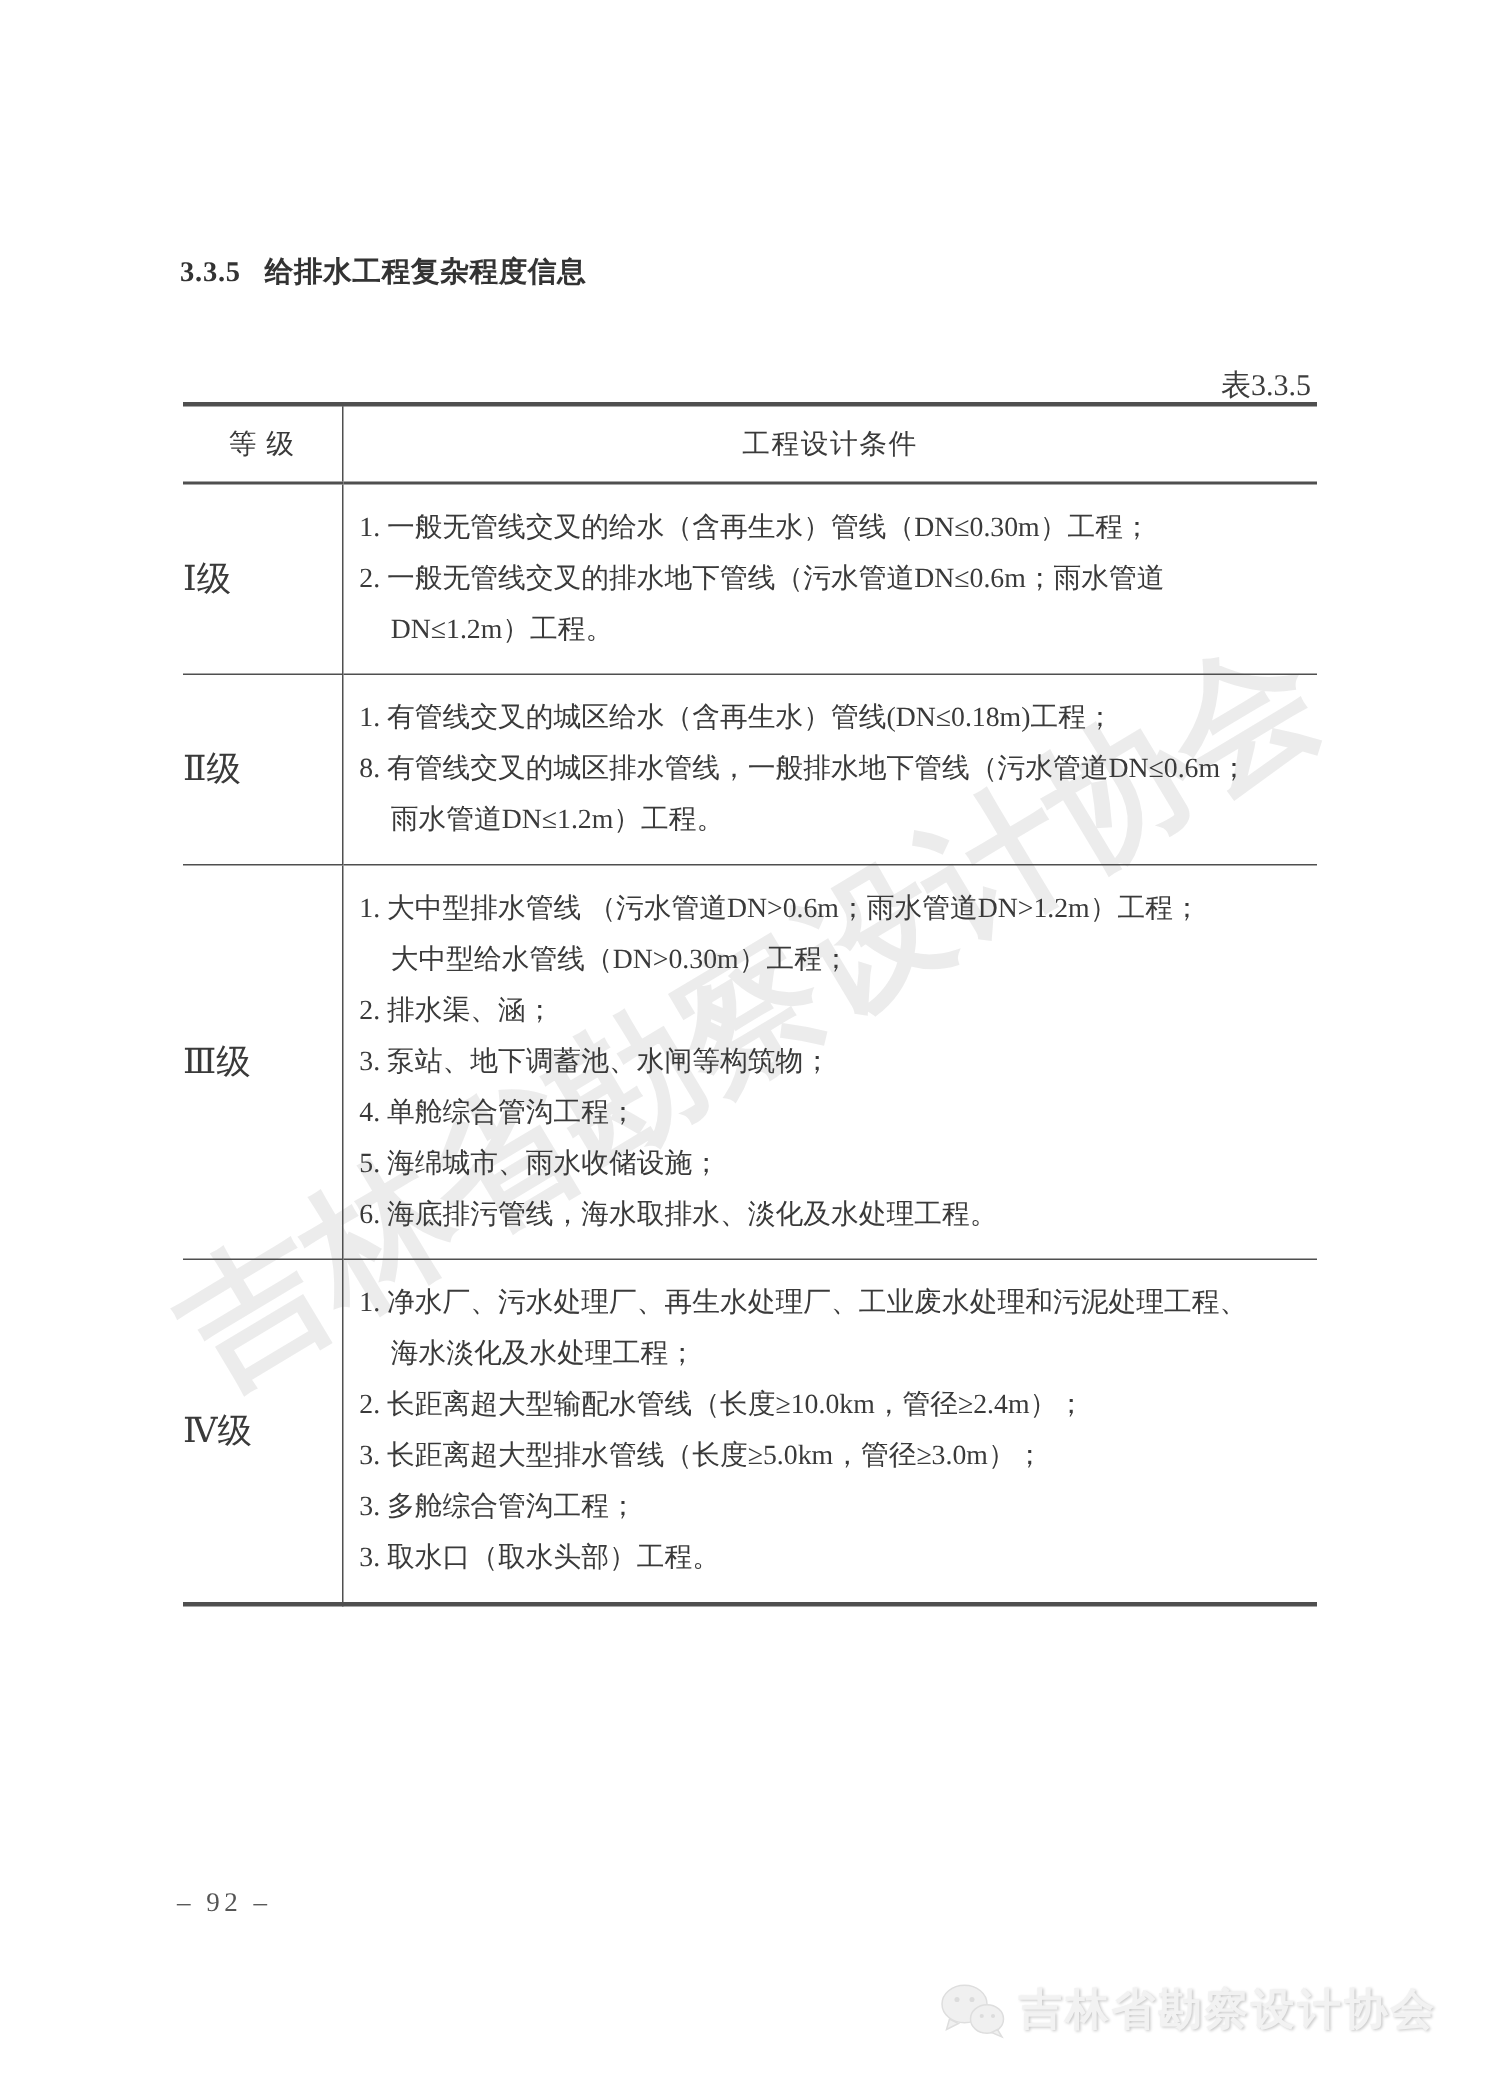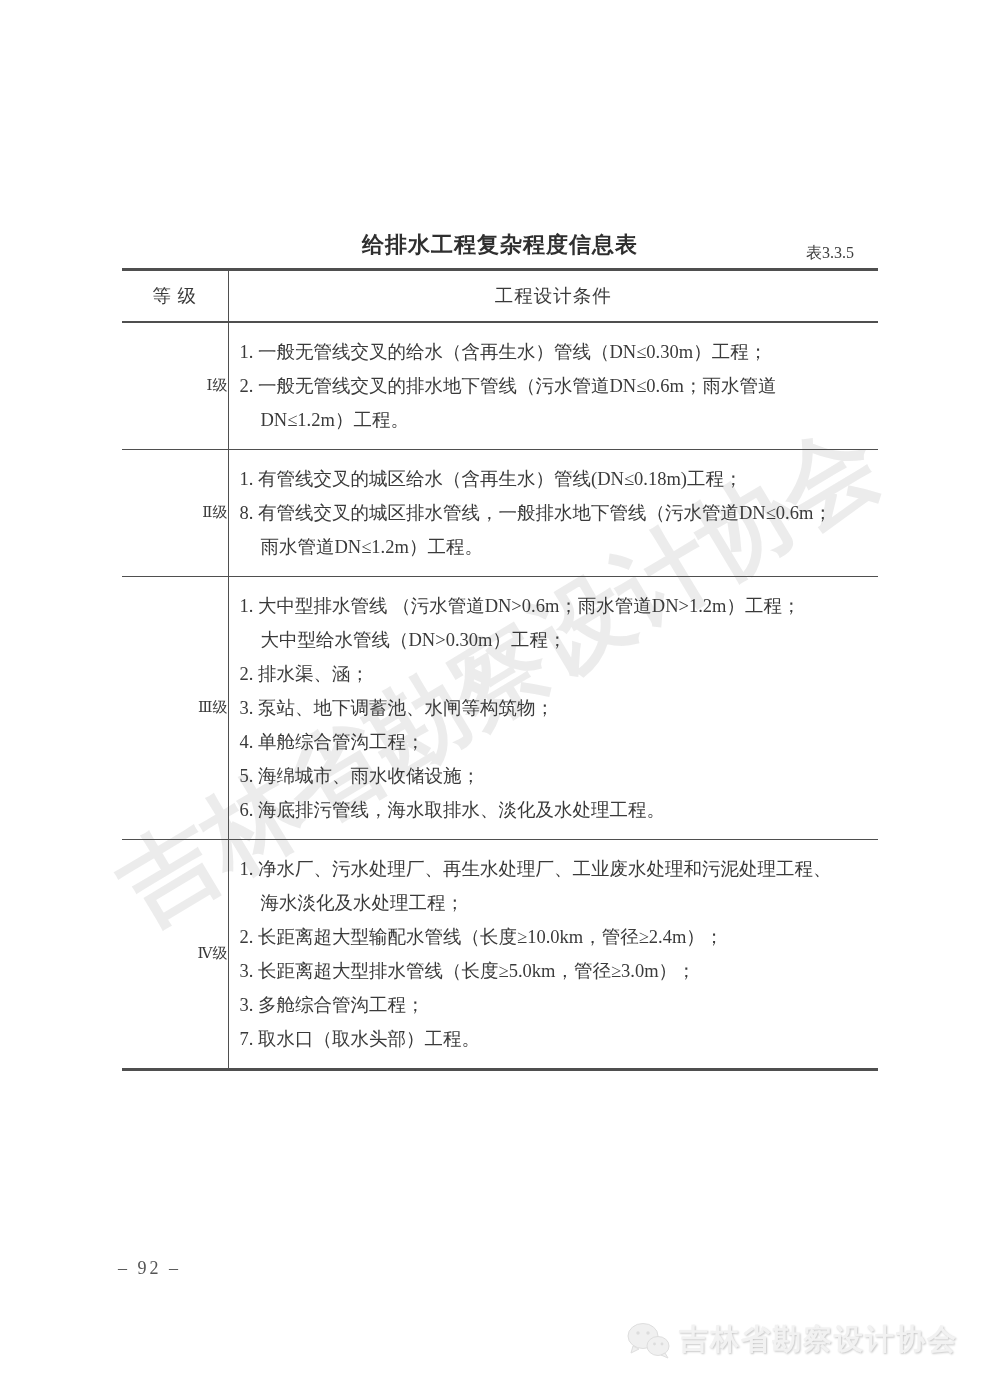--- a/index.html
+++ b/index.html
@@ -42,22 +42,22 @@
   .table-title {
     text-align:center;
     font-size:22px;
     font-weight:bold;
     font-family:"Liberation Sans","DejaVu Sans",sans-serif;
     color:#2f2f2f;
     letter-spacing:1px;
   }
   .table-label {
     position:absolute;
-    right:24px; top:13px;
-    font-size:16px;
+    right:4px; top:13px;
+    font-size:20px;
     color:#3d3d3d;
   }
 
   
   table.info-table {
     position:absolute;
     top:268px; left:122px;
     width:756px;
     border-collapse:collapse;
     border-top:3px solid var(--border);
@@ -74,23 +74,23 @@
     text-align:center;
     vertical-align:middle;
   }
   table.info-table th.col-grade,
   table.info-table td.grade {
     width:106px;
     border-right:1.5px solid var(--border);
   }
   table.info-table tbody tr + tr td { border-top:1.5px solid var(--border); }
   table.info-table td.grade {
-    text-align:right;
+    text-align:left;
     vertical-align:middle;
-    font-size:15px;
+    font-size:23px;
   }
   table.info-table td.cond {
     padding:12px 8px 12px 11px;
     line-height:34px;
     vertical-align:middle;
     margin-left:12px;
   }
   .line { white-space:nowrap; }
   .line.indent { padding-left:21px;font-family:Liberation Serif, serif; }
 
@@ -136,23 +136,25 @@
     white-space:nowrap;
   }
 </style>
 </head>
 <body>
 
 <div class="page">
 
   <div class="watermark">吉林省勘察设计协会</div>
 
+  <div class="section-heading">
+    <span class="sec-num">3.3.5</span><span class="sec-title">给排水工程复杂程度信息</span>
+  </div>
 
   <div class="table-title-row">
-    <div class="table-title">给排水工程复杂程度信息表</div>
     <div class="table-label">表3.3.5</div>
   </div>
 
   <table class="info-table">
     <thead>
       <tr>
         <th class="col-grade">等 级</th>
         <th class="col-cond">工程设计条件</th>
       </tr>
     </thead>
@@ -186,21 +188,21 @@
           </td>
         </tr>
         <tr>
           <td class="grade">Ⅳ级</td>
           <td class="cond">
             <div class="line">1. 净水厂、污水处理厂、再生水处理厂、工业废水处理和污泥处理工程、</div>
             <div class="line indent">海水淡化及水处理工程；</div>
             <div class="line">2. 长距离超大型输配水管线（长度≥10.0km，管径≥2.4m）；</div>
             <div class="line">3. 长距离超大型排水管线（长度≥5.0km，管径≥3.0m）；</div>
             <div class="line">3. 多舱综合管沟工程；</div>
-            <div class="line">7. 取水口（取水头部）工程。</div>
+            <div class="line">3. 取水口（取水头部）工程。</div>
           </td>
         </tr>
       </tbody>
   </table>
 
   <div class="page-number">– 92 –</div>
 
   <div class="footer-brand">
     <span class="wechat-icon">
       <svg viewBox="0 0 46 40" width="46" height="40">

